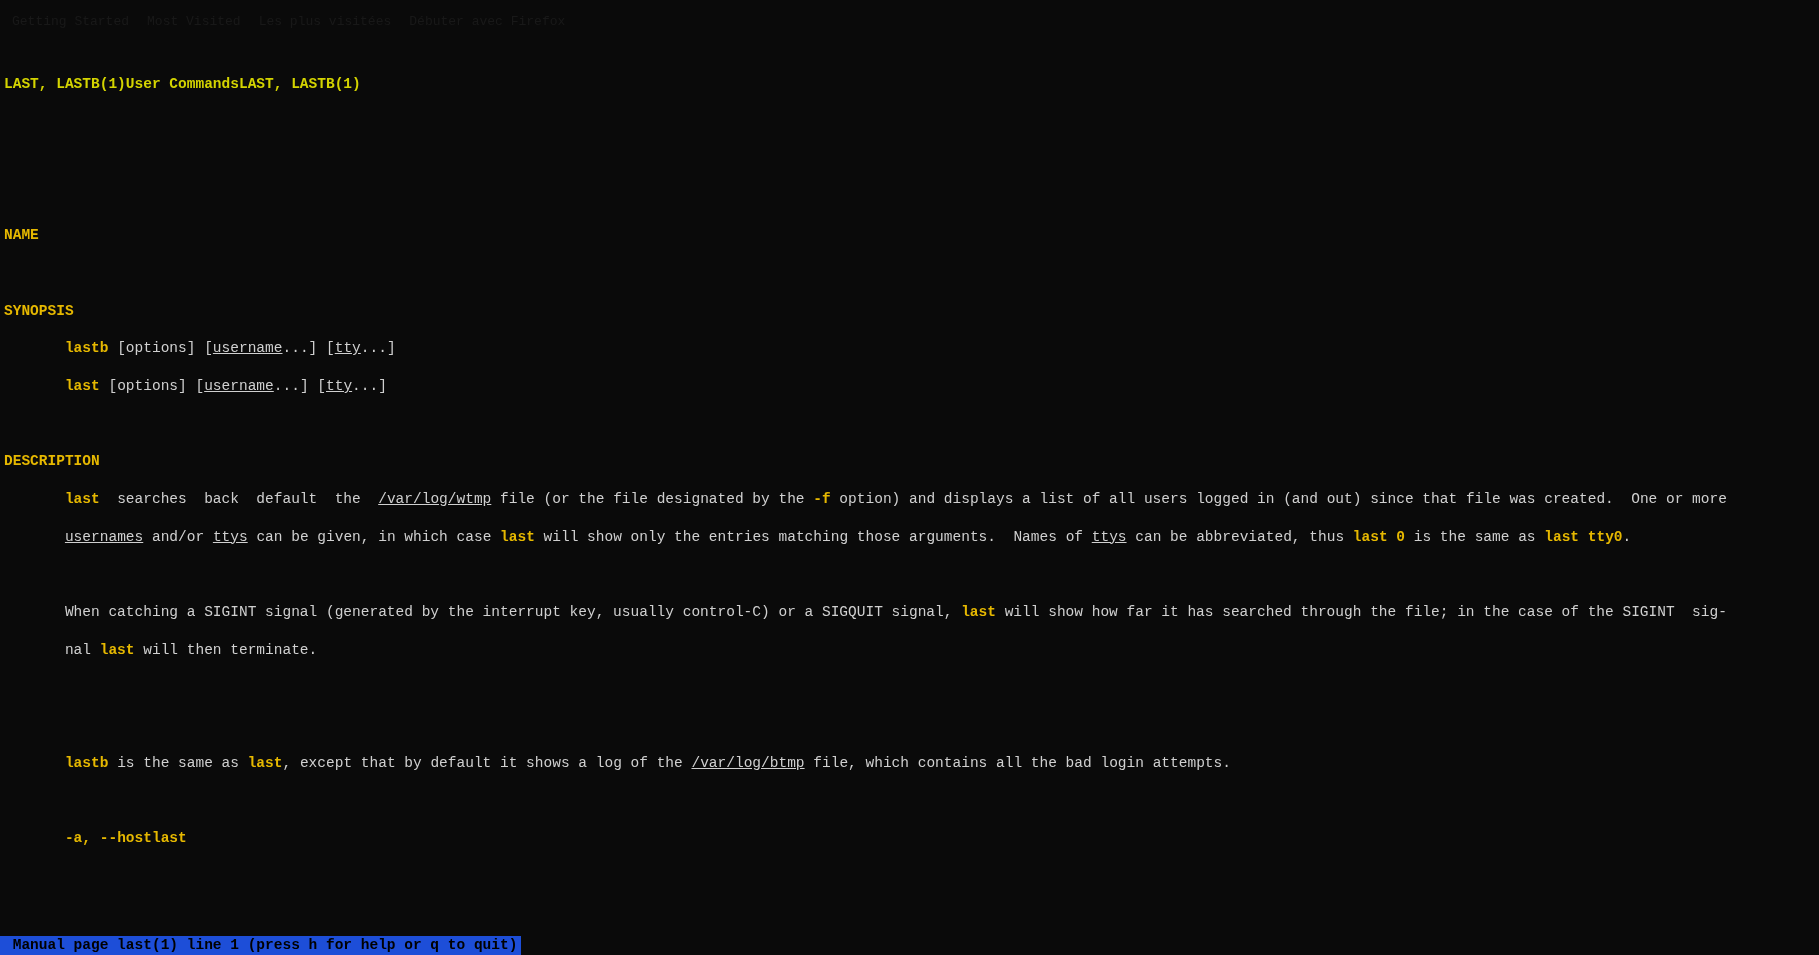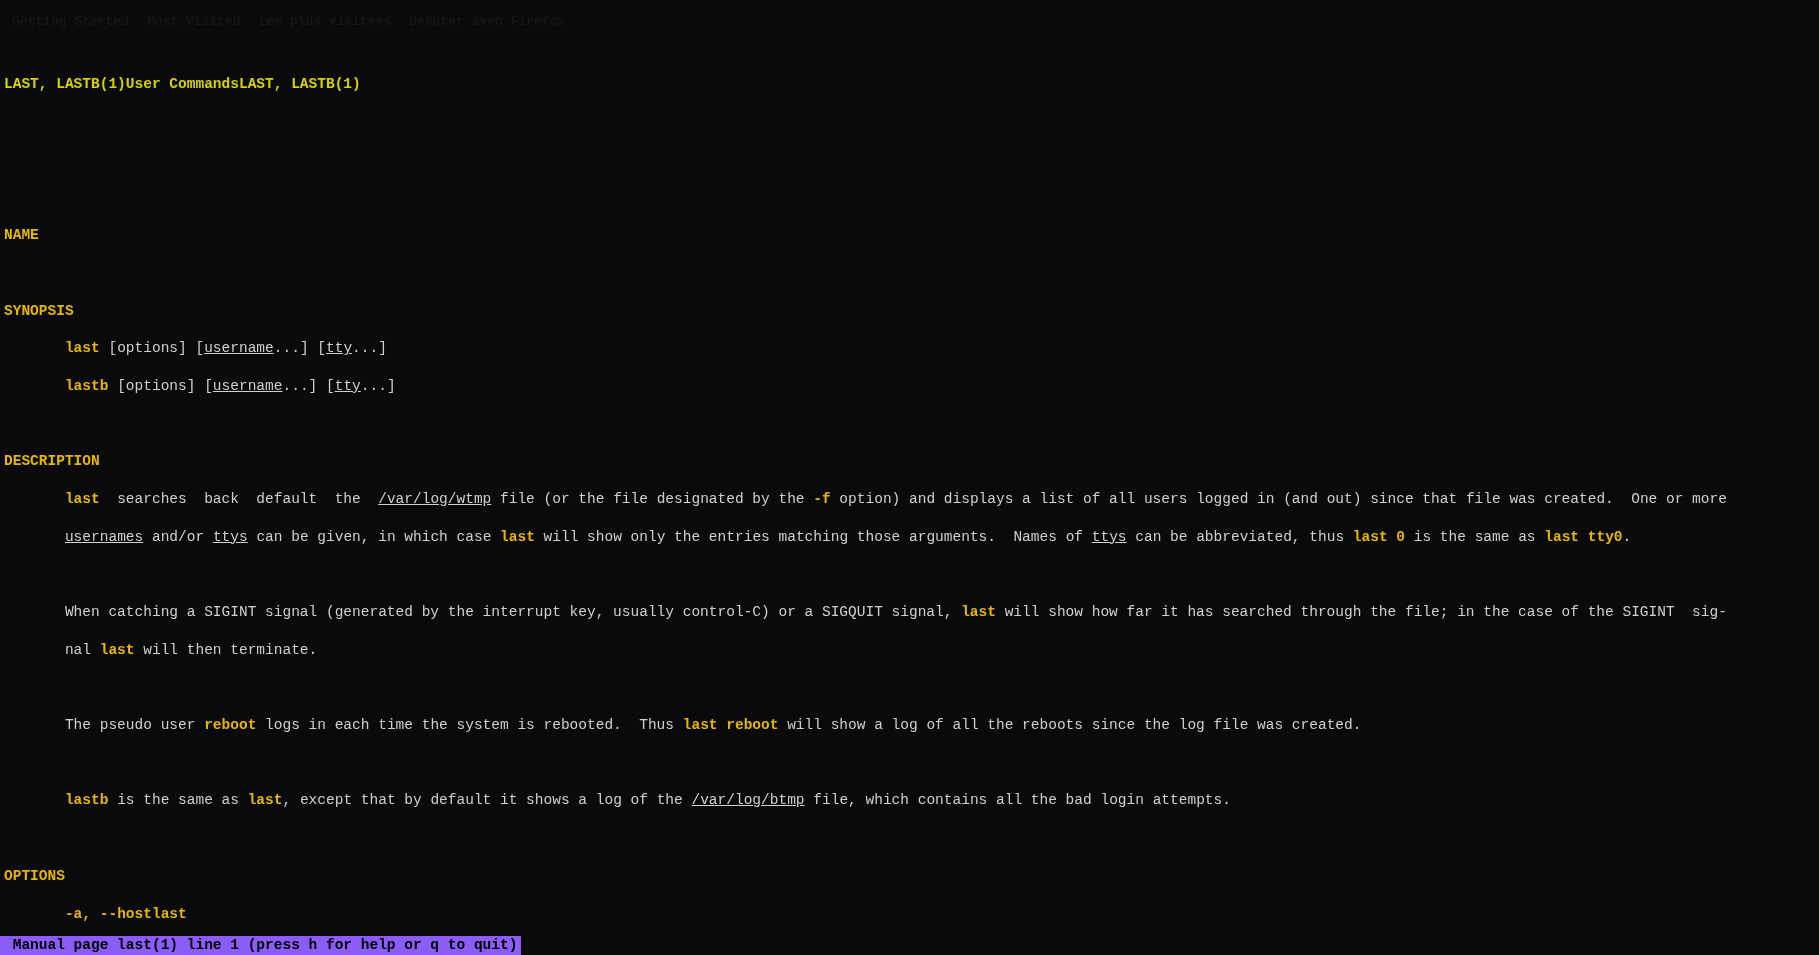--- a/index.html
+++ b/index.html
@@ -23,21 +23,21 @@
   .hl { color: #d4d400; font-weight: bold; }
   .heading { color: #e6b800; font-weight: bold; }
   .bold { color: #e6b800; font-weight: bold; }
   .ul { text-decoration: underline; color: #d0d0d0; }
   .content { padding: 0 4px; }
   .opt { color: #e6b800; font-weight: bold; }
   .status {
     position: absolute;
     bottom: 0;
     left: 0;
-    background: #8b5cf6;
+    background: #1d4ed8;
     color: #000;
     font-weight: bold;
     padding: 0 4px;
     white-space: pre;
   }
   .background-faint {
     position: absolute;
     top: 14px;
     left: 0;
     right: 0;
@@ -67,35 +67,33 @@
   <span>Most Visited</span>
   <span>Les plus visitées</span>
   <span>Débuter avec Firefox</span>
 </div>
 
 <div class="content">
 <span style="display: block;"> </span>
 <span class="heading" style="display: block;">NAME</span>
 <span style="display: block;"> </span>
 <span class="heading" style="display: block;">SYNOPSIS</span>
+<span style="display: block;">       <span class="bold">lastb</span><span> [options] [</span><span class="ul">username</span><span>...] [</span><span class="ul">tty</span><span>...]</span></span>
 <span style="display: block;">       <span class="bold">last</span><span> [options] [</span><span class="ul">username</span><span>...] [</span><span class="ul">tty</span><span>...]</span></span>
-<span style="display: block;">       <span class="bold">lastb</span><span> [options] [</span><span class="ul">username</span><span>...] [</span><span class="ul">tty</span><span>...]</span></span>
 <span style="display: block;"> </span>
 <span class="heading" style="display: block;">DESCRIPTION</span>
 <span style="display: block;">       <span class="bold">last</span><span>  searches  back  default  the  </span><span class="ul">/var/log/wtmp</span><span> file (or the file designated by the </span><span class="bold">-f</span><span> option) and displays a list of all users logged in (and out) since that file was created.  One or more</span></span>
 <span style="display: block;">       <span class="ul">usernames</span><span> and/or </span><span class="ul">ttys</span><span> can be given, in which case </span><span class="bold">last</span><span> will show only the entries matching those arguments.  Names of </span><span class="ul">ttys</span><span> can be abbreviated, thus </span><span class="bold">last 0</span><span> is the same as </span><span class="bold">last tty0</span><span>.</span></span>
 <span style="display: block;"> </span>
 <span style="display: block;"><span>       When catching a SIGINT signal (generated by the interrupt key, usually control-C) or a SIGQUIT signal, </span><span class="bold">last</span><span> will show how far it has searched through the file; in the case of the SIGINT  sig-</span></span>
 <span style="display: block;"><span>       nal </span><span class="bold">last</span><span> will then terminate.</span></span>
 <span style="display: block;"> </span>
-<span style="display: block;"><span>       The pseudo user </span><span class="bold">reboot</span><span> logs in each time the system is rebooted.  Thus </span><span class="bold">last reboot</span><span> will show a log of all the reboots since the log file was created.</span></span>
 <span style="display: block;"> </span>
 <span style="display: block;"><span>       </span><span class="bold">lastb</span><span> is the same as </span><span class="bold">last</span><span>, except that by default it shows a log of the </span><span class="ul">/var/log/btmp</span><span> file, which contains all the bad login attempts.</span></span>
 <span style="display: block;"> </span>
-<span class="heading" style="display: block;">OPTIONS</span>
 <span style="display: block;">       <span class="opt">-a, --hostlast</span></span>
 
 
 
 
 
 
 
 
 

